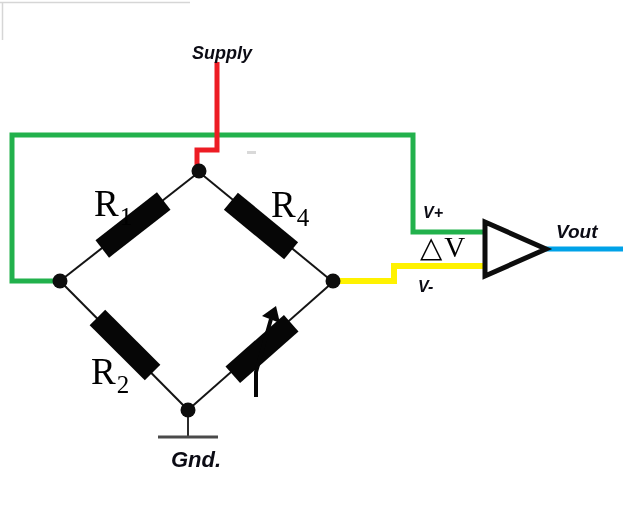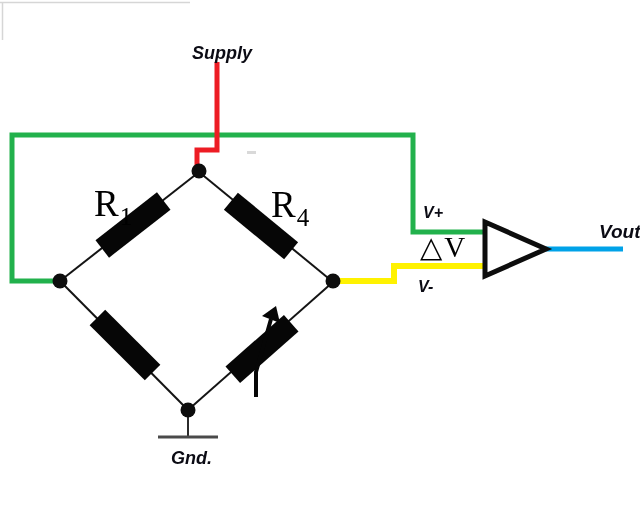--- a/index.html
+++ b/index.html
@@ -8,22 +8,22 @@
     font-family:"Liberation Sans",sans-serif;overflow:hidden;
   }
   .stage svg{position:absolute;left:0;top:0;}
   .lbl{
     position:absolute;line-height:1;white-space:nowrap;color:#0b0b14;
     font-weight:bold;font-style:italic;font-family:"Liberation Sans",sans-serif;
   }
   .lbl-supply{left:192px;top:44px;font-size:18px;}
   .lbl-vplus{left:423px;top:205px;font-size:16px;}
   .lbl-vminus{left:418px;top:279px;font-size:16px;}
-  .lbl-vout{left:556px;top:222px;font-size:19px;margin-left:43px;}
-  .lbl-gnd{left:171px;top:449px;font-size:18px;}
+  .lbl-vout{left:556px;top:222px;font-size:19px;}
+  .lbl-gnd{left:171px;top:449px;font-size:22px;}
   .serif{
     font-family:"Liberation Serif",serif;font-weight:normal;font-style:normal;color:#000;text-align:center;
   }
   .lbl-deltav{left:420px;top:233px;font-size:29px;letter-spacing:2px;}
   .rlabel{font-size:37px;}
   .rlabel sub{
     font-size:25px;line-height:1;vertical-align:baseline;position:relative;top:9px;left:1px;
   }
   .rl-1{left:94px;top:185px;}
   .rl-2{left:91px;top:353px;}
@@ -97,19 +97,22 @@
   <div class="lbl lbl-vminus">V-</div>
 
   <div class="lbl lbl-vout">Vout</div>
 
   <div class="lbl lbl-gnd">Gnd.</div>
 
   <div class="lbl serif rlabel rl-1">
     <span>R</span><sub>1</sub>
   </div>
 
+  <div class="lbl serif rlabel rl-2">
+    <span>R</span><sub>2</sub>
+  </div>
 
 
   <div class="lbl serif rlabel rl-4">
     <span>R</span><sub>4</sub>
   </div>
 
 </div>
 
 </body></html>

